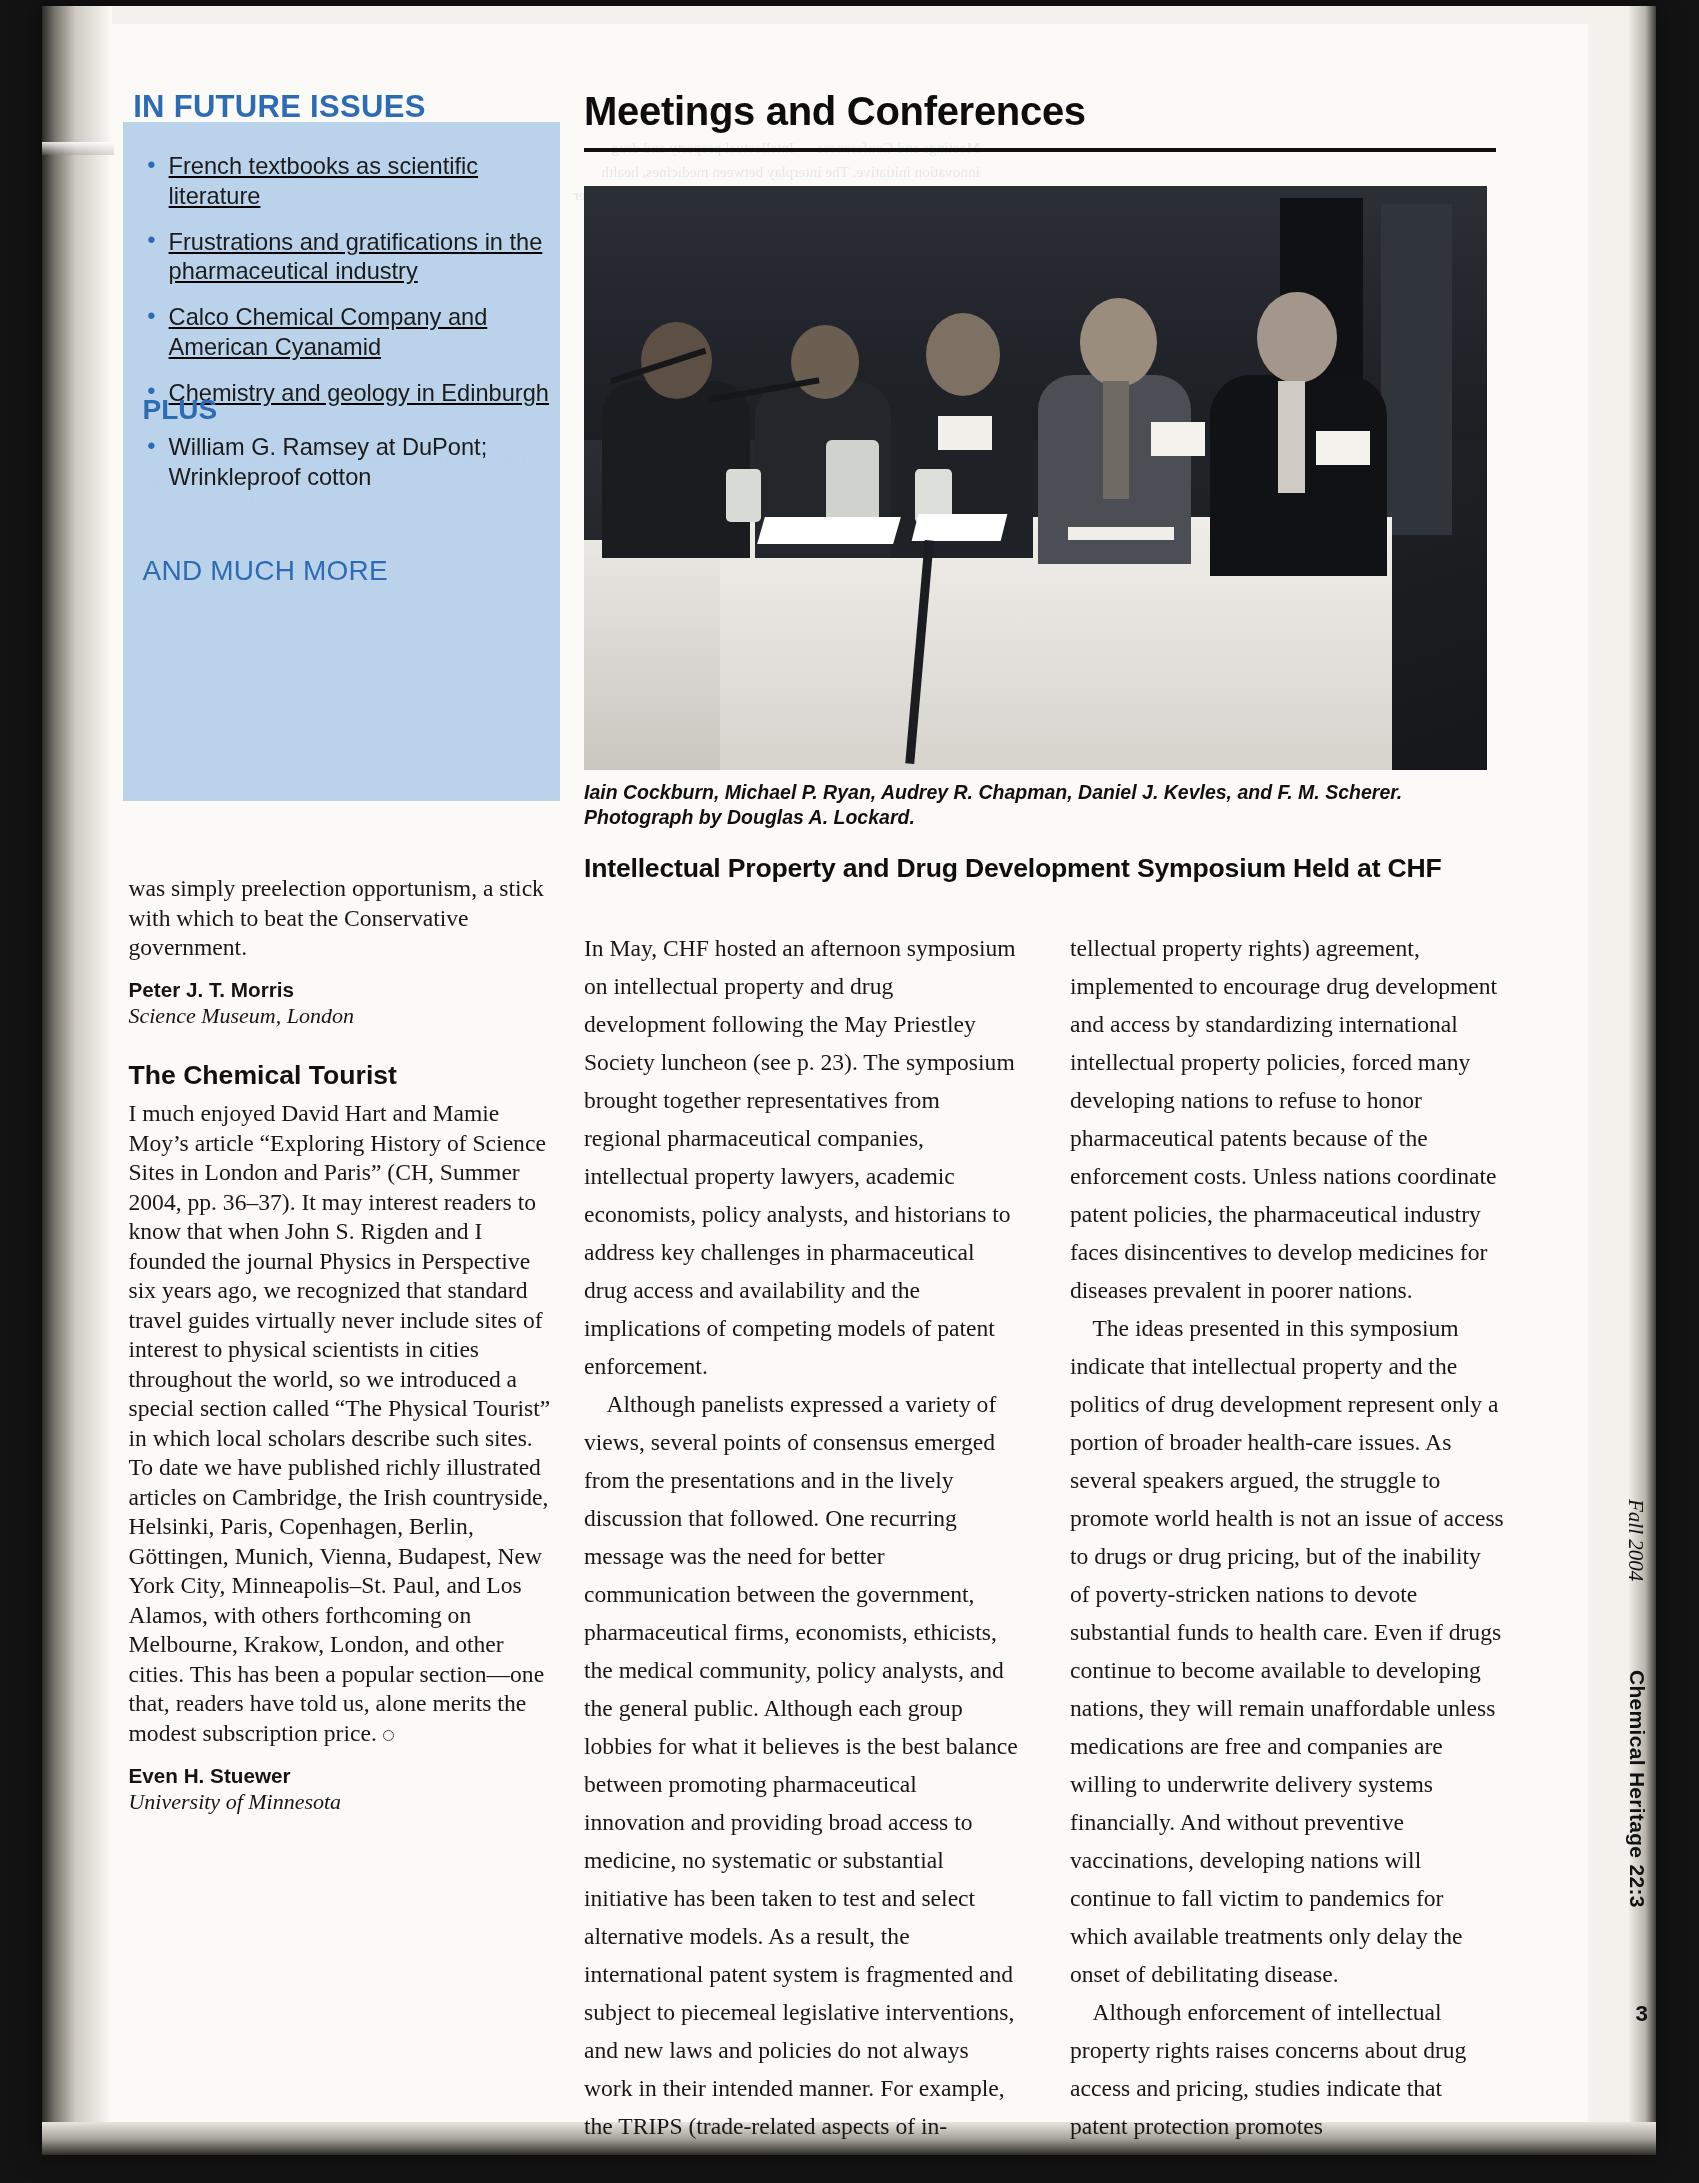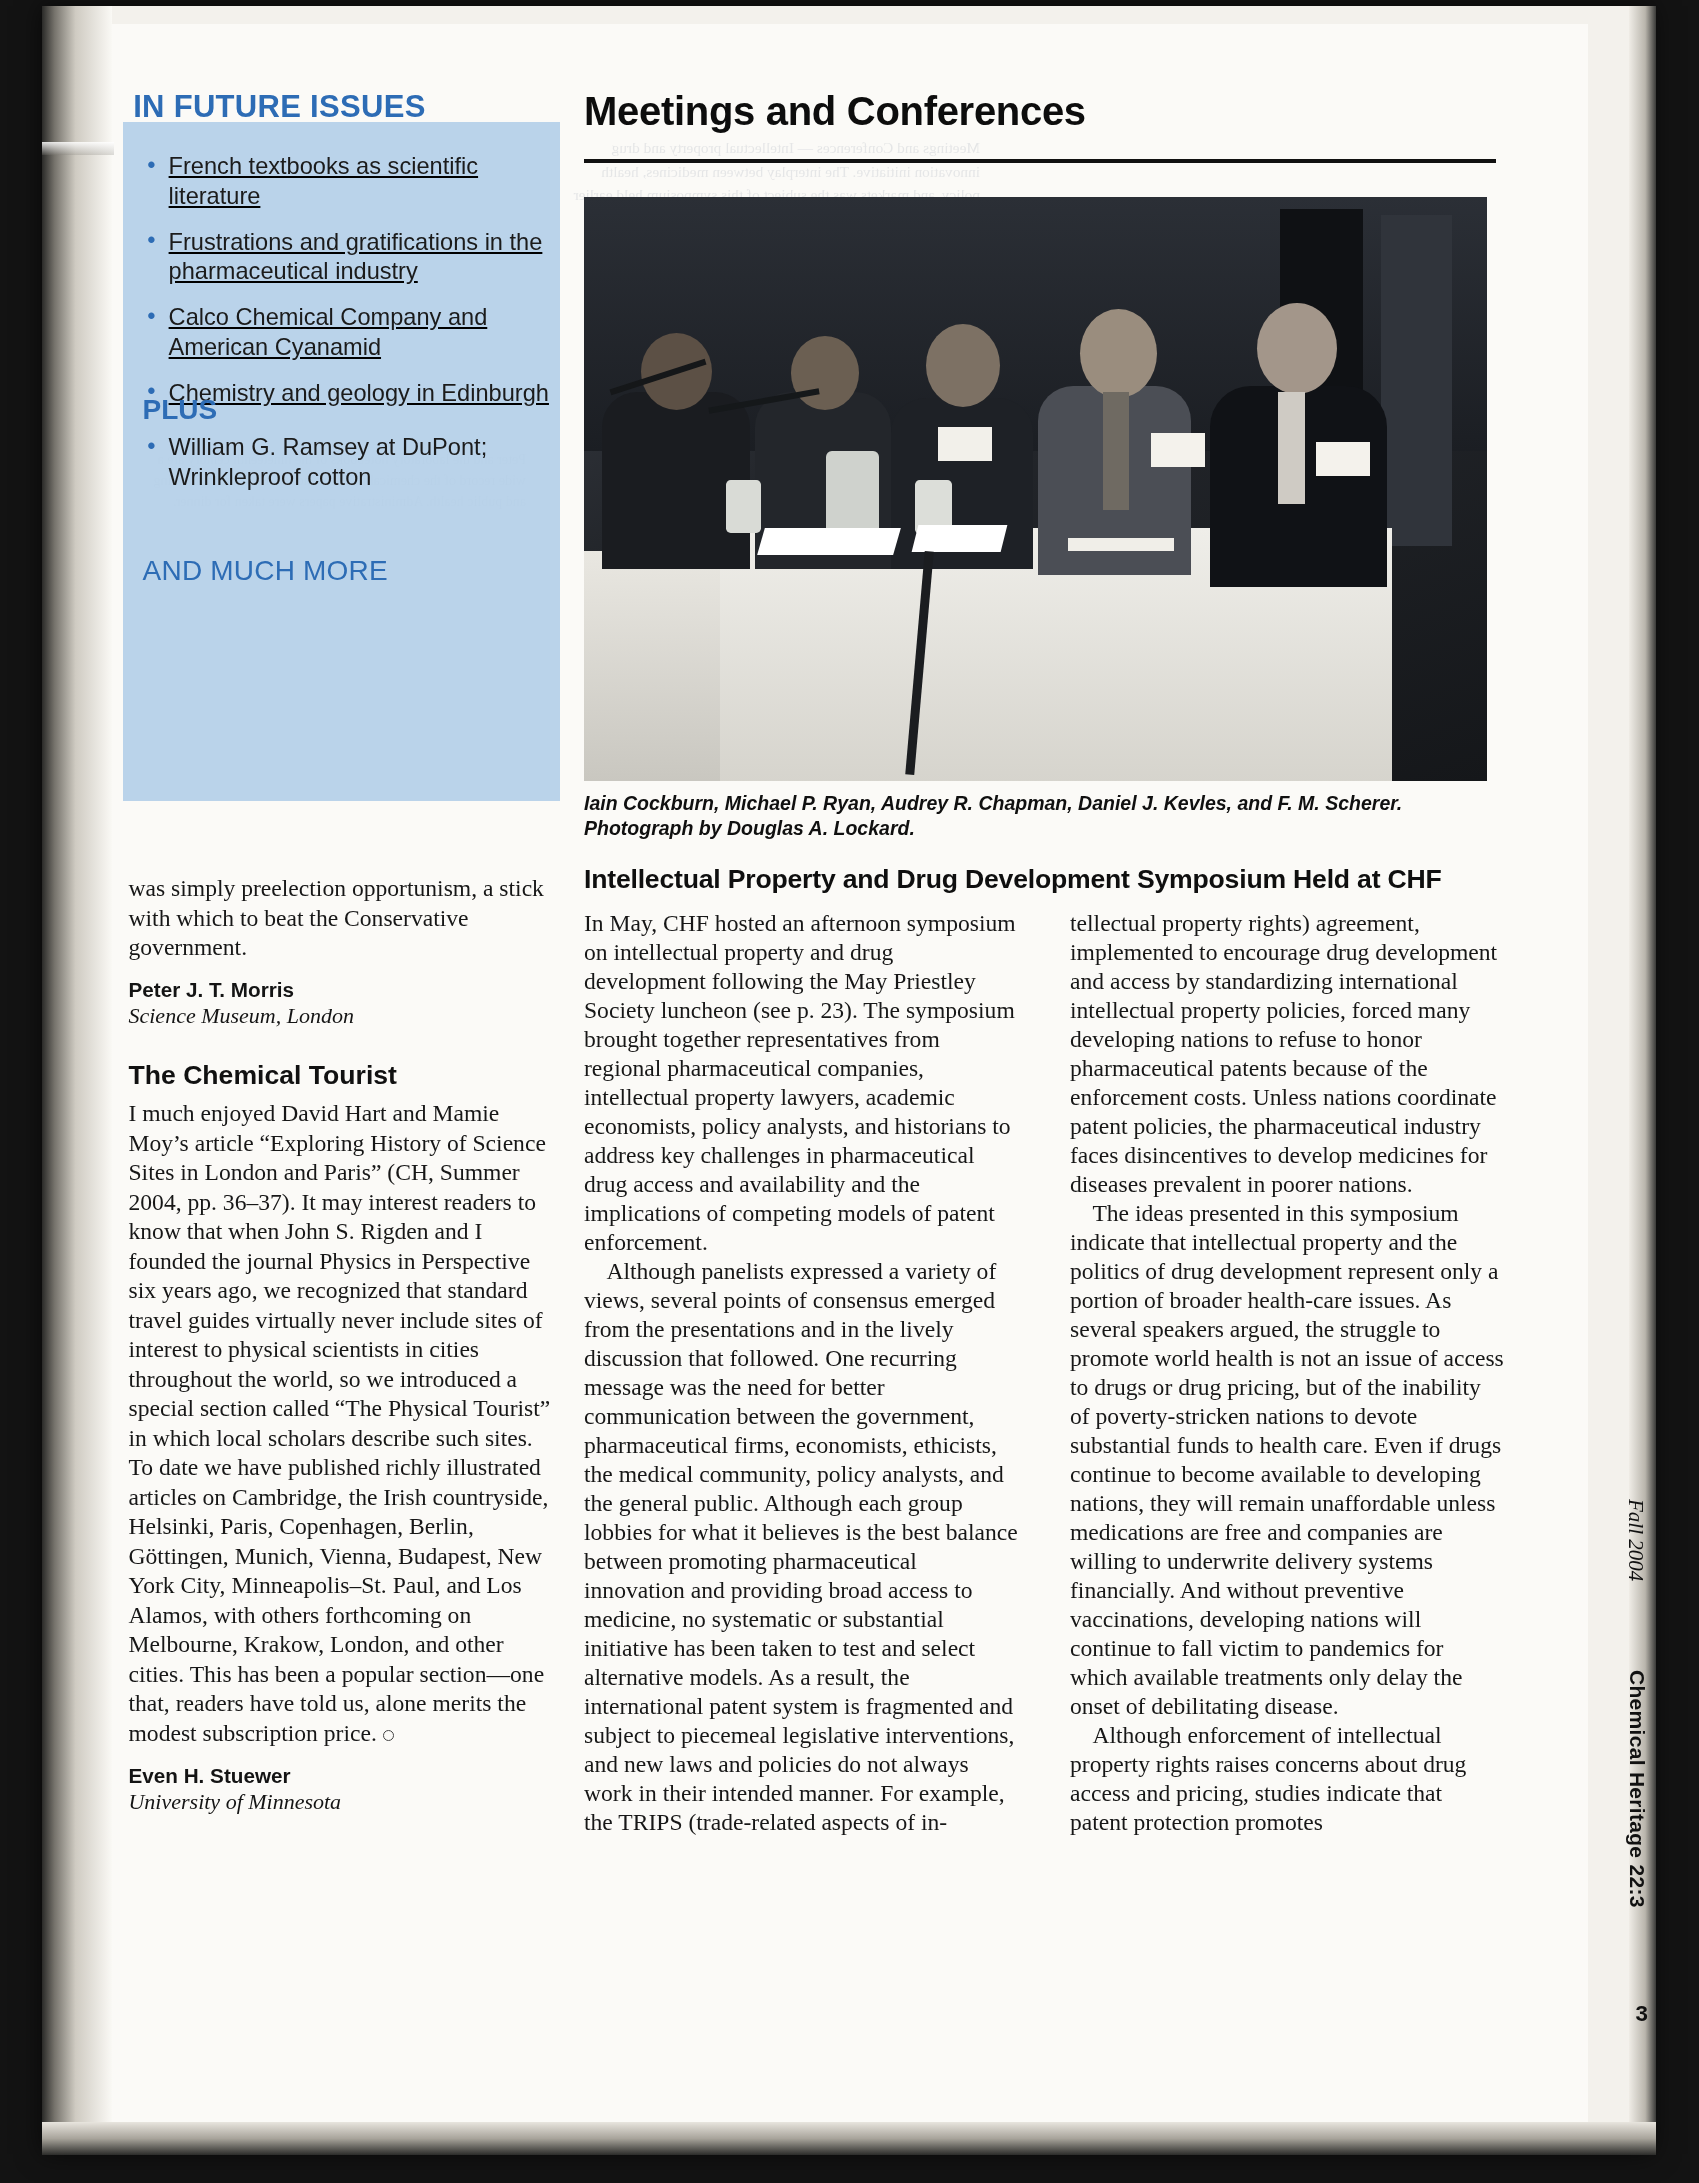--- a/index.html
+++ b/index.html
@@ -223,21 +223,21 @@
     left: 472px;
     top: 0;
     width: 956px;
   }
   .section-title {
     font-family: "Liberation Sans", sans-serif;
     font-weight: bold;
     font-size: 40px;
     letter-spacing: -0.3px;
     color: #0d0d0d;
-    padding-bottom: 24px;
+    padding-bottom: 13px;
   }
   .rule-thick {
     width: 912px;
     height: 4.1px;
     background: #111;
     margin-top: 1.2px;
   }
   .photo-wrap {
     position: relative;
     margin-top: 34px;
@@ -272,21 +272,22 @@
     margin-top: 14px;
     display: flex;
     gap: 52px;
     width: 921px;
   }
   .two-col .col {
     width: 434px;
   }
   .two-col .body-serif {
     font-size: 23.6px;
-    line-height: 29px;
+    line-height: 38px;
+    margin-top: 31px;
   }
 
   
   .vert {
     position: absolute;
     font-family: "Liberation Sans", sans-serif;
     writing-mode: vertical-rl;
     color: #111;
   }
   .vert-issue {

